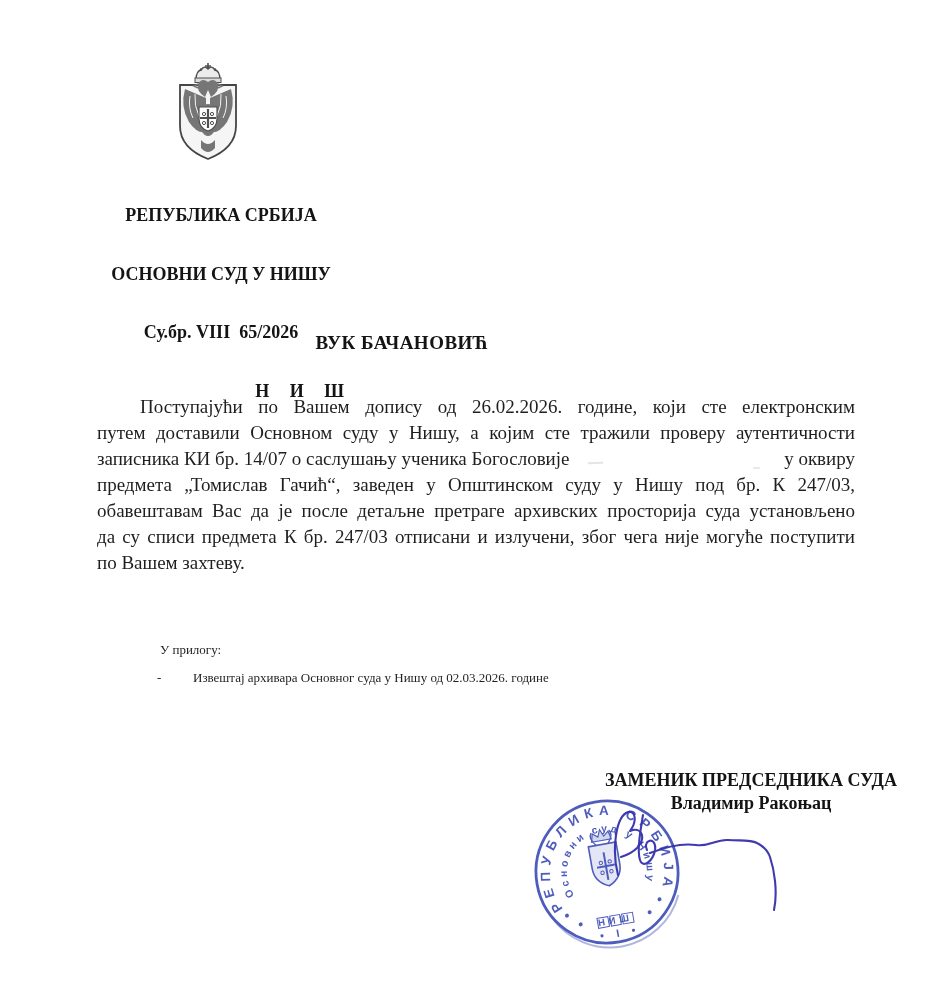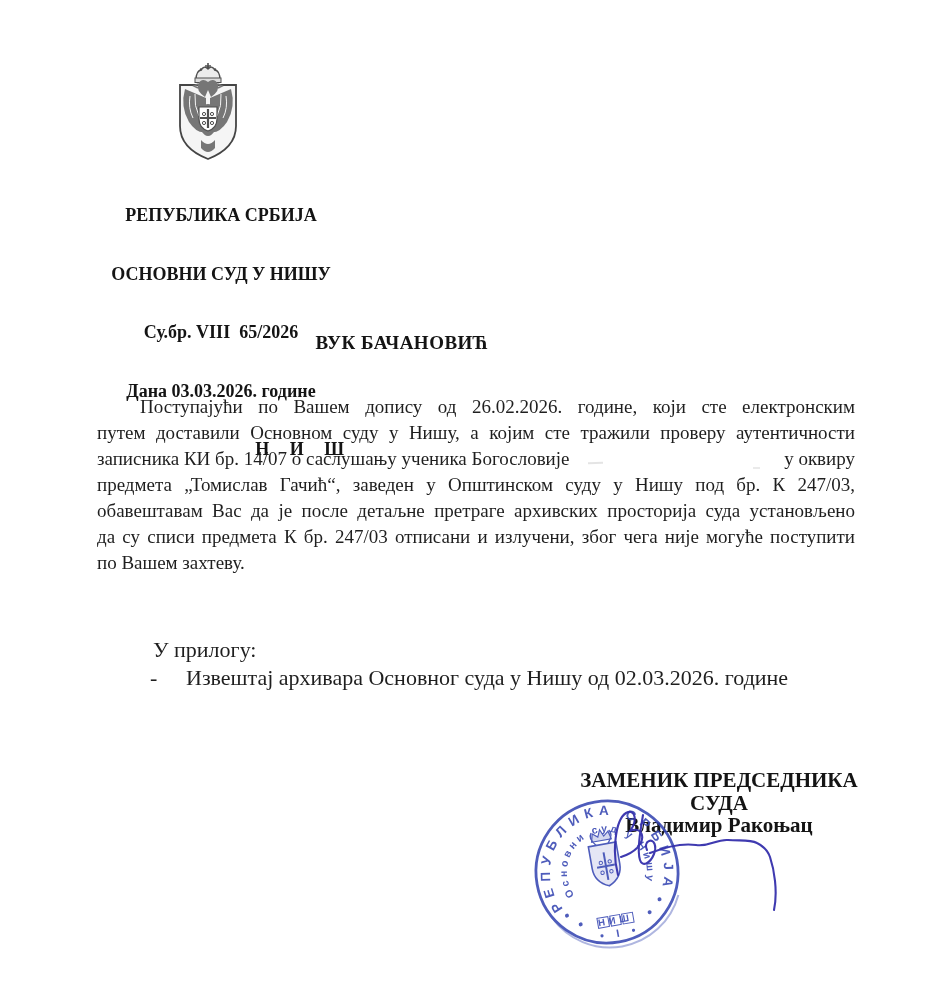--- a/index.html
+++ b/index.html
@@ -34,28 +34,28 @@
   .gap-spacer::before{
     content:"";position:absolute;left:18px;top:16px;width:15px;height:2px;
     background:rgba(90,90,90,.16);transform:rotate(-2deg);
   }
   .gap-spacer::after{
     content:"";position:absolute;right:24px;top:21px;width:7px;height:2px;
     background:rgba(90,90,90,.13);
   }
 
   
-  #attachment{left:153px;top:636px;font-size:22px;line-height:27.5px;}
+  #attachment{left:160px;top:636px;font-size:13px;line-height:27.5px;}
   .att-item{display:flex;margin-left:-3px;}
   .att-dash{width:36px;}
 
   
   #sig-block{
-    left:552px;top:769px;width:334px;text-align:center;
-    font-weight:bold;font-size:21px;line-height:22.5px;color:#141414;
+    left:584px;top:769px;width:334px;text-align:center;
+    font-weight:bold;font-size:18px;line-height:22.5px;color:#141414;
   }
 
   
   #stamp-svg{left:527px;top:792px;width:160px;height:160px;opacity:.88;filter:blur(.4px);}
   #signature-svg{left:588px;top:793px;width:200px;height:135px;opacity:.95;}
 </style>
 </head>
 <body>
 
 <svg id="coat-of-arms" class="abs" viewBox="0 0 76 100">
@@ -88,21 +88,20 @@
   <circle cx="34" cy="52" r="1.6" fill="none" stroke="#4f4f4f" stroke-width="1"></circle>
   <circle cx="42" cy="52" r="1.6" fill="none" stroke="#4f4f4f" stroke-width="1"></circle>
   <circle cx="34" cy="61" r="1.6" fill="none" stroke="#4f4f4f" stroke-width="1"></circle>
   <circle cx="42" cy="61" r="1.6" fill="none" stroke="#4f4f4f" stroke-width="1"></circle>
 </svg>
 
 <div id="letterhead" class="abs">
   <div class="hdr-line">РЕПУБЛИКА СРБИЈА</div>
   <div class="hdr-line">ОСНОВНИ СУД У НИШУ</div>
   <div class="hdr-line">Су.бр. VIII  65/2026</div>
-  <div class="hdr-line">Дана 03.03.2026. године</div>
   <div class="hdr-line hdr-city">Н И Ш</div>
 </div>
 
 <div id="addressee" class="abs">ВУК БАЧАНОВИЋ</div>
 
 <div id="letter-body" class="abs">
   <div class="bline first">Поступајући по Вашем допису од 26.02.2026. године, који сте електронским</div>
   <div class="bline">путем доставили Основном суду у Нишу, а којим сте тражили проверу аутентичности</div>
   <div class="bline gapline">
     <span>записника КИ бр. 14/07 о саслушању ученика Богословије</span>

